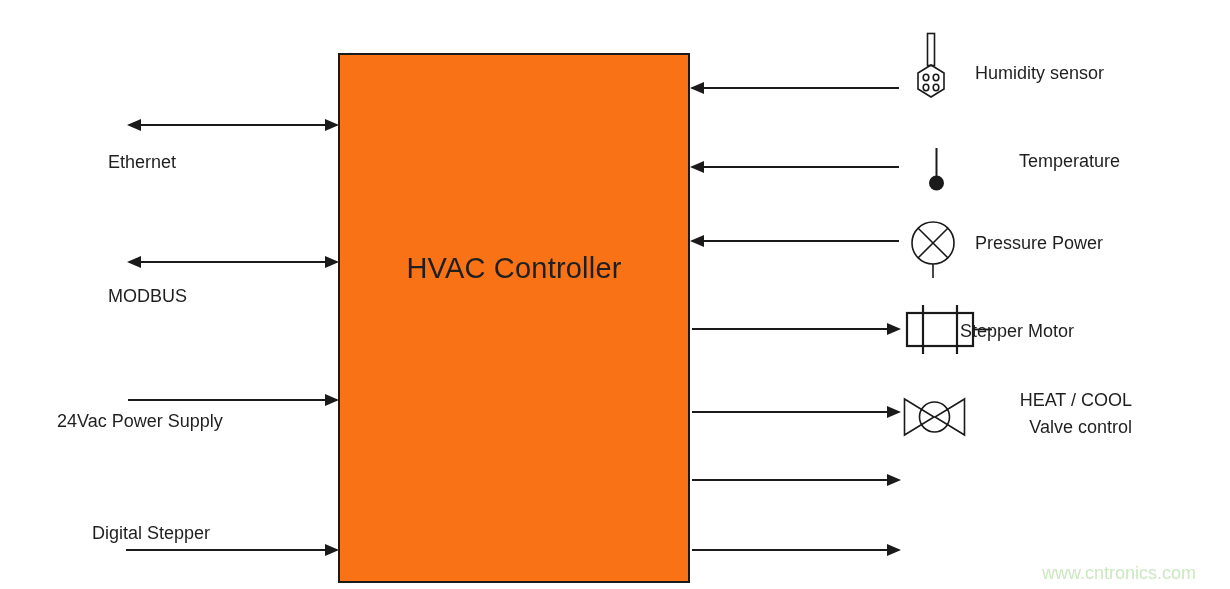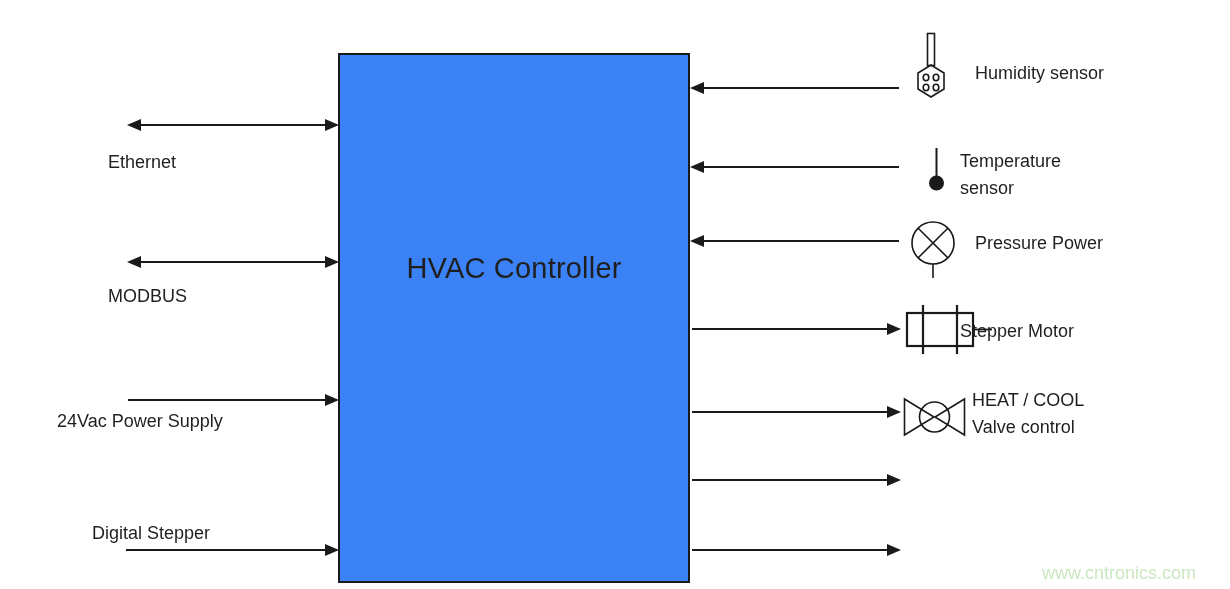--- a/index.html
+++ b/index.html
@@ -16,40 +16,40 @@
     background: #ffffff;
     overflow: hidden;
     font-family: "Liberation Sans", "DejaVu Sans", sans-serif;
     color: var(--text);
   }
   .box {
     position: absolute;
     left: 338px; top: 53px;
     width: 352px; height: 530px;
     border: 2px solid var(--line);
-    background: #3b82f6;
+    background: #f97316;
   }
   .box-title {
     position: absolute;
     left: 0; right: 0; top: 197px;
     text-align: center;
     font-size: 29px;
     font-weight: 400;
     letter-spacing: 0.2px;
     color: var(--text);
   }
   .lbl {
     position: absolute;
     font-size: 18px;
     line-height: 27px;
     white-space: nowrap;
     color: var(--text);
     text-align: right;
   }
-  .lbl.center { text-align: left; white-space: normal; }
+  .lbl.center { text-align: right; white-space: normal; }
   .arrow { position: absolute; height: 12px; }
   .arrow .shaft {
     position: absolute; left: 1px; right: 1px; top: 5px;
     height: 2px; background: var(--line);
   }
   .arrow .head { position: absolute; width: 0; height: 0; top: 0; }
   .arrow .head-right {
     right: -1px;
     border-left: 14px solid var(--line);
     border-top: 6px solid transparent;
@@ -127,21 +127,20 @@
     <div class="head head-left"></div>
   </div>
   <span class="icon" style="left:926px; top:147px">
     <svg width="21" height="45" viewBox="0 0 21 45">
       <line x1="10.5" y1="1" x2="10.5" y2="29" stroke="#1a1a1a" stroke-width="2"></line>
       <circle cx="10.5" cy="36" r="7.5" fill="#1a1a1a"></circle>
     </svg>
   </span>
   <div class="lbl center" style="left:960px; top:148px; width:160px">
     <div>Temperature</div>
-    <div>sensor</div>
   </div>
 
   <div class="arrow" style="left:691px; top:235px; width:209px">
     <div class="shaft"></div>
     <div class="head head-left"></div>
   </div>
   <span class="icon" style="left:909px; top:218px">
     <svg width="48" height="62" viewBox="0 0 48 62" fill="none" stroke="#1a1a1a" stroke-width="1.6">
       <circle cx="24" cy="25" r="21"></circle>
       <line x1="9.2" y1="10.2" x2="38.8" y2="39.8"></line>

